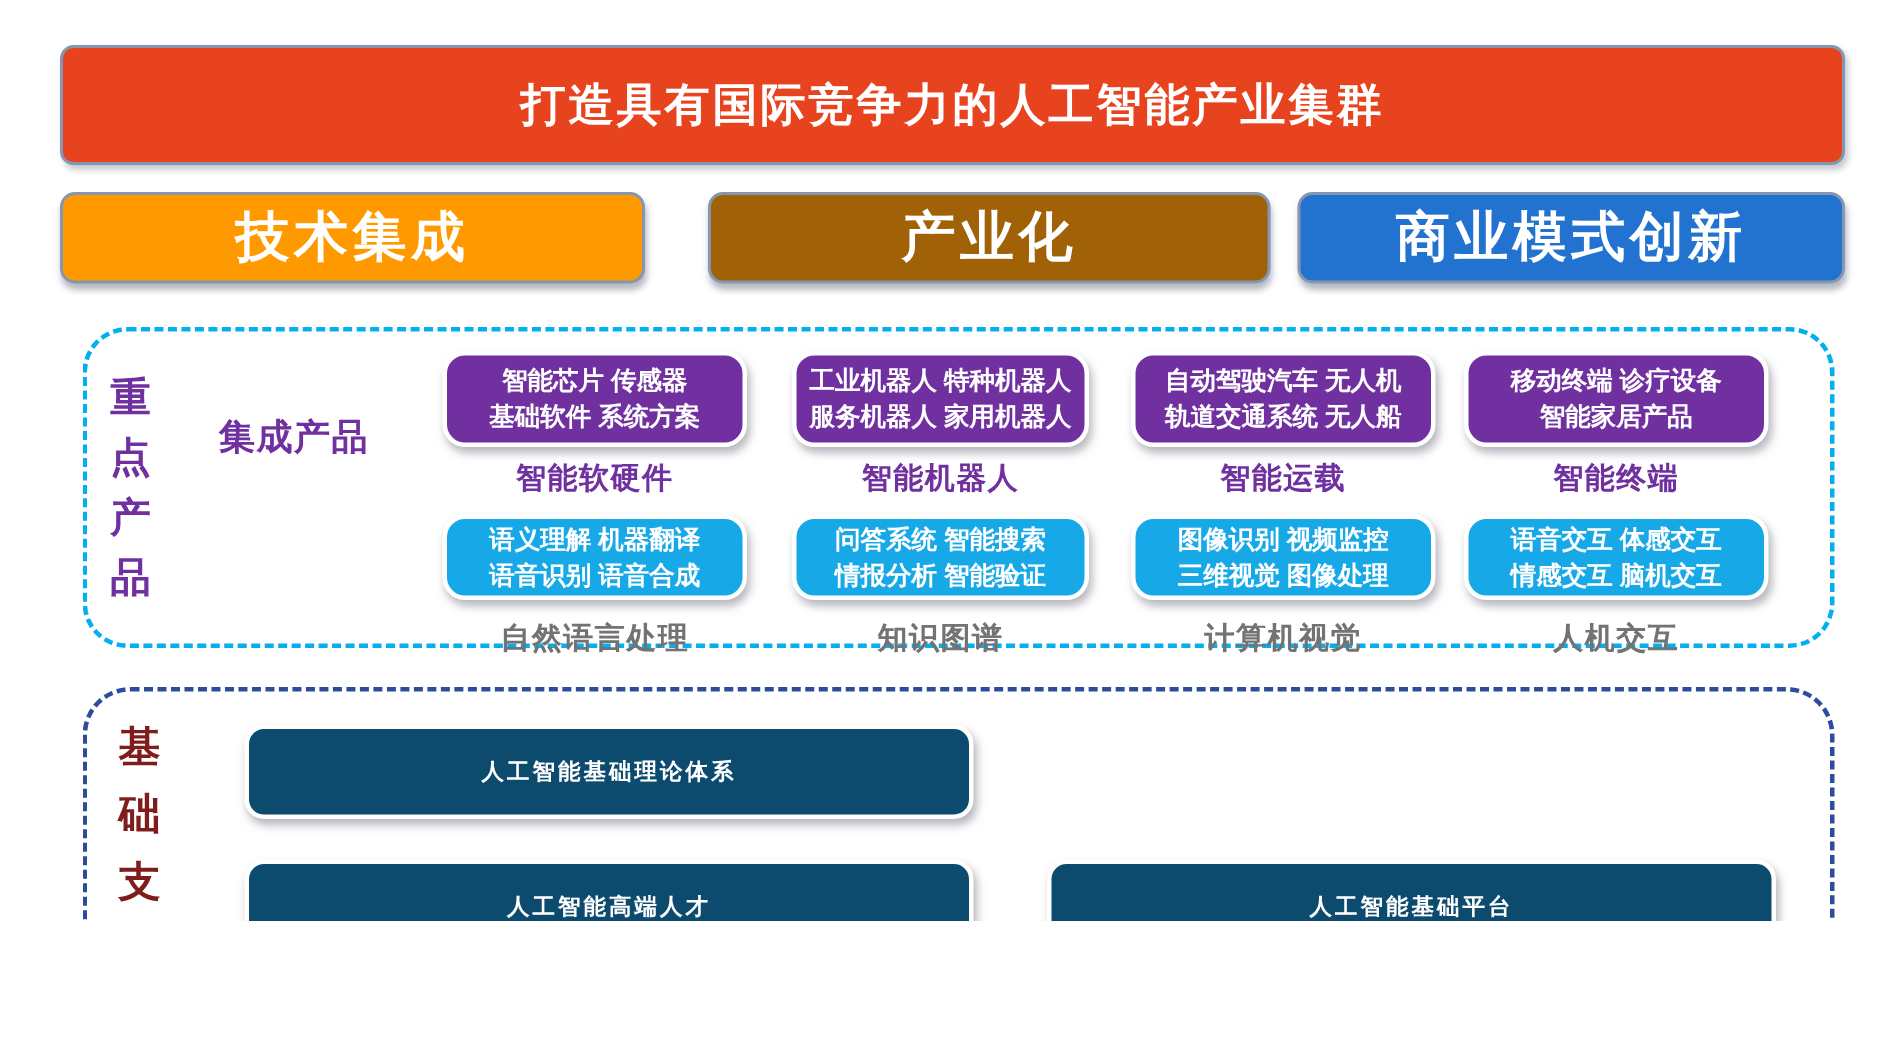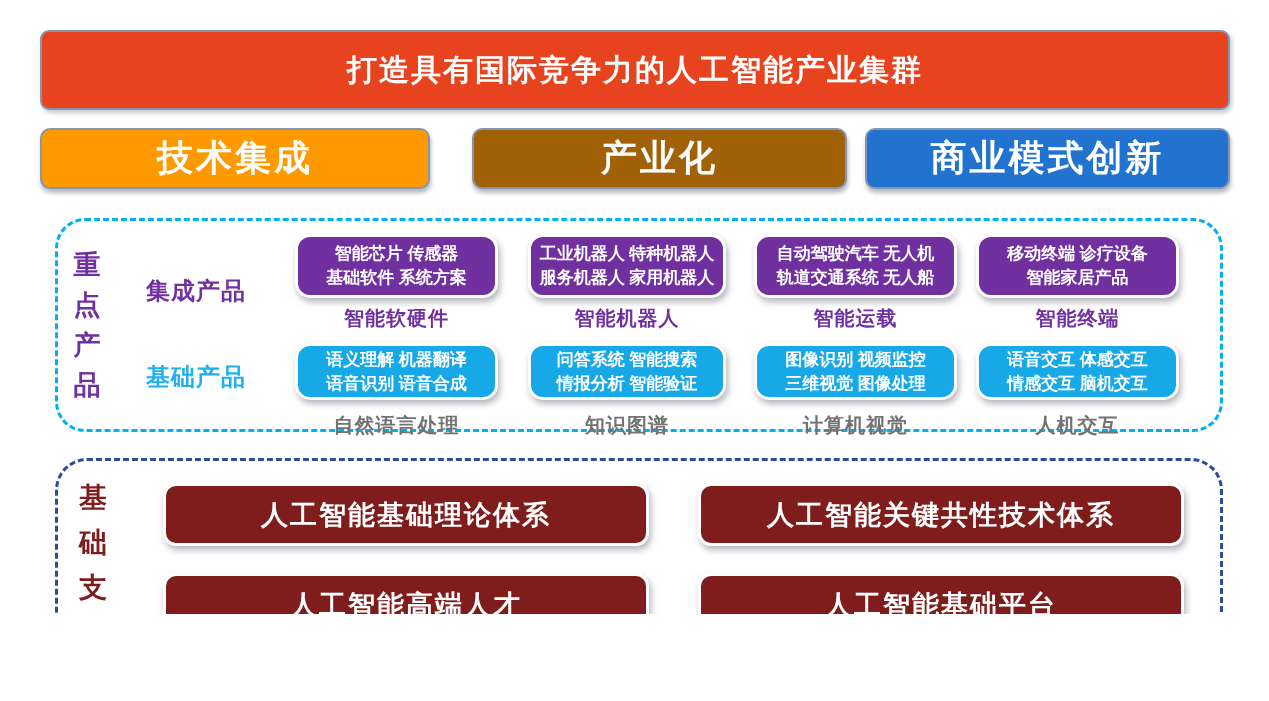--- a/index.html
+++ b/index.html
@@ -118,27 +118,27 @@
   .side-label-foundation {
     left: 17px; top: 14px;
     width: 36px;
     color: #7f1d1d;
     font-size: 28px;
     line-height: 45px;
   }
   .found-box {
     position: absolute;
     width: 486px; height: 63px;
-    background: #7f1d1d;
+    background: #0c4a6e;
     border: 3px solid #ffffff;
     border-radius: 13px;
     box-shadow: 2px 4px 6px rgba(110,110,125,0.5);
     display: flex; align-items: center; justify-content: center;
     color: #ffffff;
-    font-size: 27px;
+    font-size: 15px;
     letter-spacing: 2px;
   }
   .found-box.f0 { left: 105px; top: 22px; }
   .found-box.f1 { left: 640px; top: 22px; }
   .found-box.f2 { left: 105px; top: 112px; }
   .found-box.f3 { left: 640px; top: 112px; }
 </style>
 </head>
 <body>
 
@@ -155,21 +155,20 @@
     <span>产业化</span>
   </div>
   <div class="pillar pillar-biz">
     <span>商业模式创新</span>
   </div>
 
   <div class="products-section">
     <div class="side-label side-label-products">重点产品</div>
 
     <div class="row-label row-label-integrated">集成产品</div>
-    <div class="row-label row-label-basic">基础产品</div>
 
     <div class="row-integrated">
       <div class="prod-col c0">
         <div class="prod-box">
           <div>智能芯片 传感器</div>
           <div>基础软件 系统方案</div>
         </div>
         <div class="caption">智能软硬件</div>
       </div>
       <div class="prod-col c1">
@@ -226,23 +225,20 @@
       </div>
     </div>
   </div>
 
   <div class="foundation-section">
     <div class="side-label side-label-foundation">基础支撑</div>
 
     <div class="found-box f0">
       <span>人工智能基础理论体系</span>
     </div>
-    <div class="found-box f1">
-      <span>人工智能关键共性技术体系</span>
-    </div>
     <div class="found-box f2">
       <span>人工智能高端人才</span>
     </div>
     <div class="found-box f3">
       <span>人工智能基础平台</span>
     </div>
   </div>
 
 </div>
 

